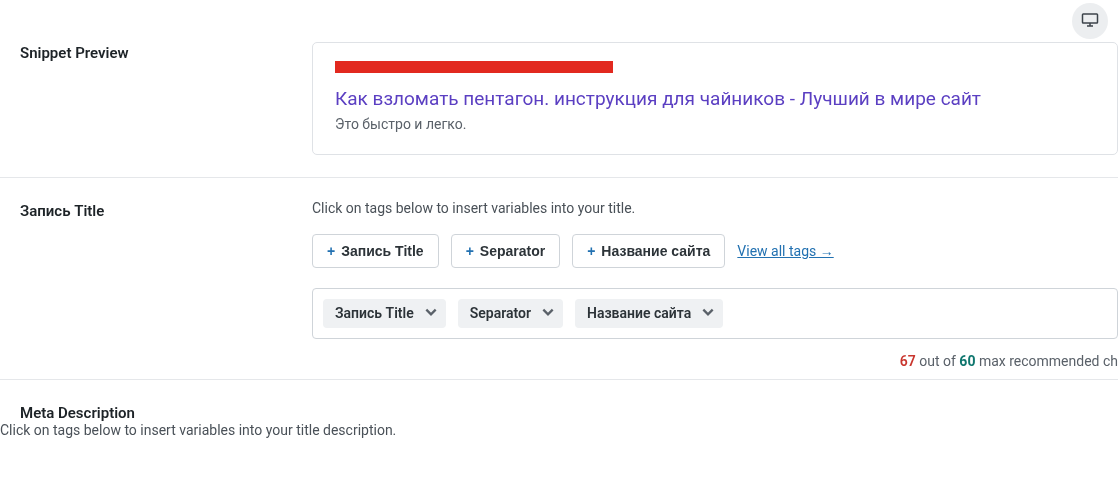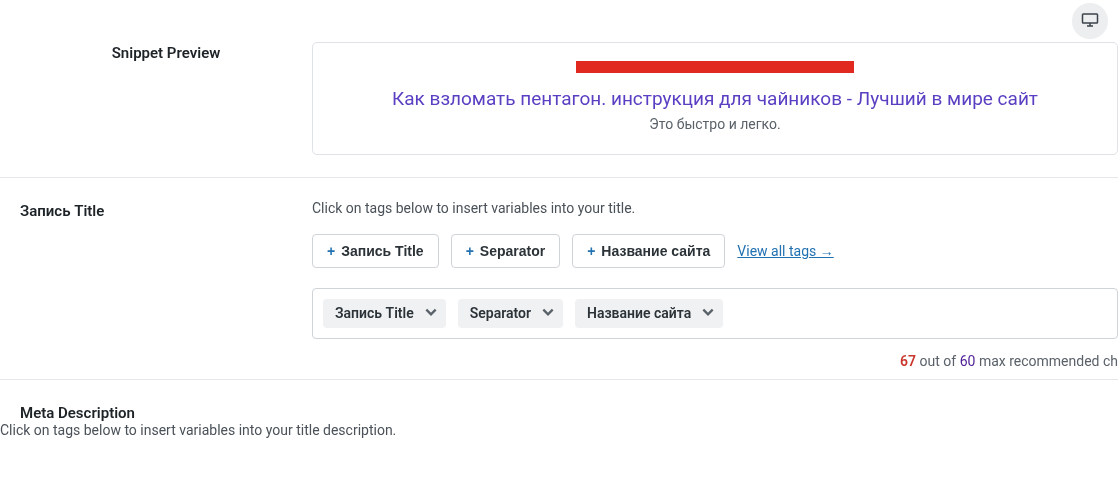--- a/index.html
+++ b/index.html
@@ -144,23 +144,23 @@
     width: 14px;
     height: 14px;
   }
   .counter {
     text-align: right;
     font-size: 14px;
     color: #5a6169;
     padding-right: 0;
   }
   .counter .over { color: #c9362e; font-weight: 600; }
-  .counter .max { font-weight: 400; color: #4c1d95; }
+  .counter .max { font-weight: 700; color: #0f766e; }
   .row-title { padding-bottom: 10px; }
-  .row-snippet { border-top: none; padding-top: 0; text-align: center; }
+  .row-snippet { border-top: none; padding-top: 0; }
   .row-meta { padding-bottom: 0; flex-direction: column; }
 </style>
 </head>
 <body>
 
 <div class="topbar">
   <div class="device-btn">
     <span>
       <svg viewBox="0 0 24 20" fill="none" stroke="#3c434a" stroke-width="2">
         <rect x="2" y="2" width="20" height="12" rx="1"></rect>

